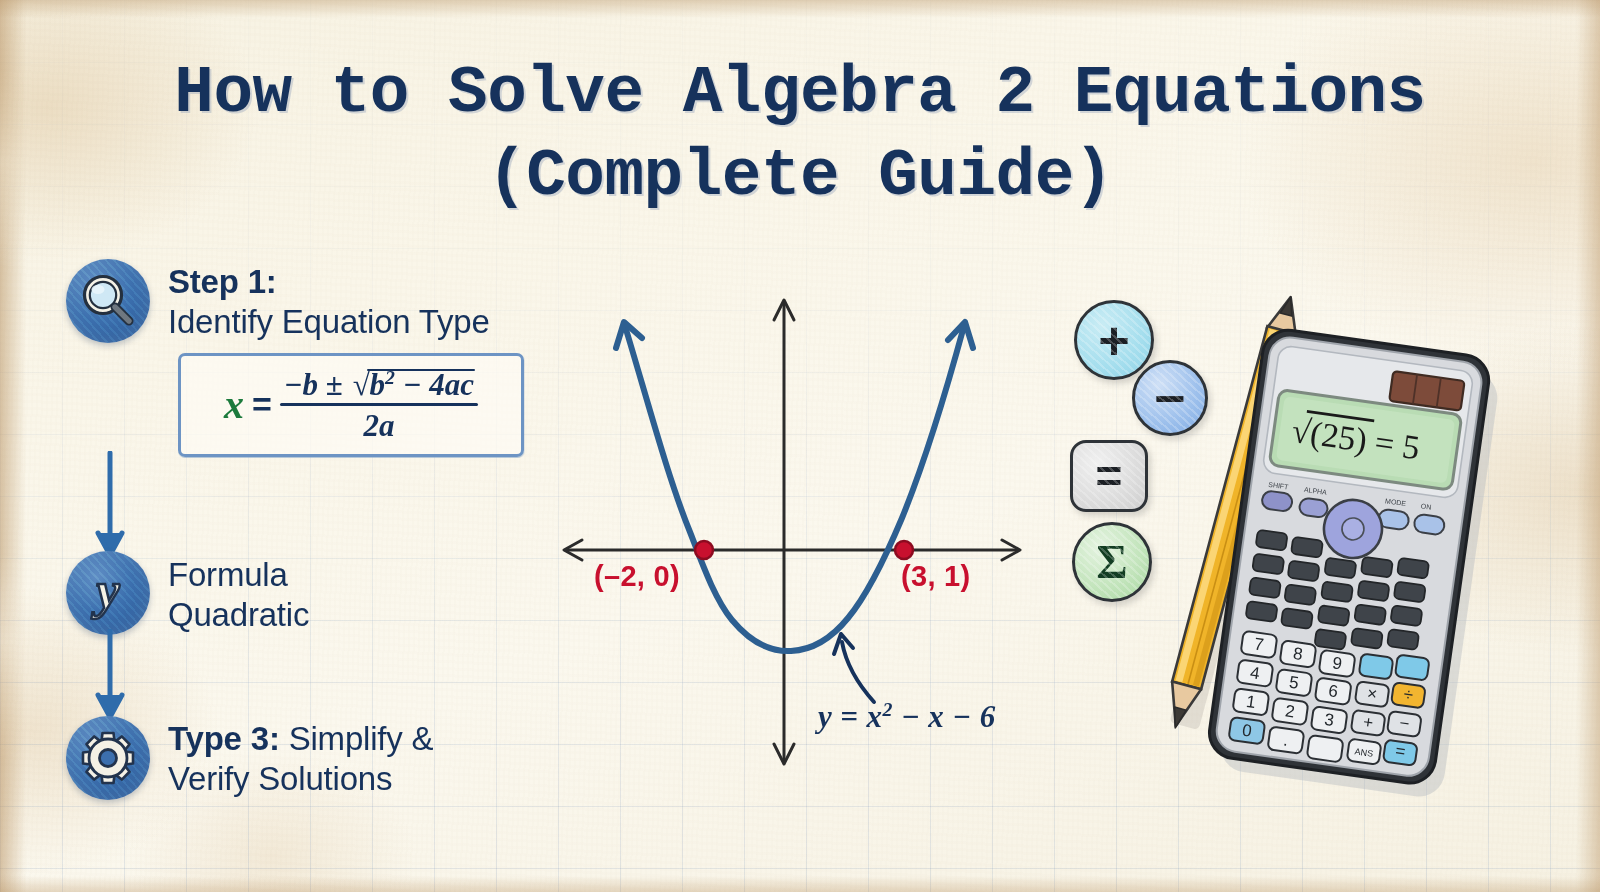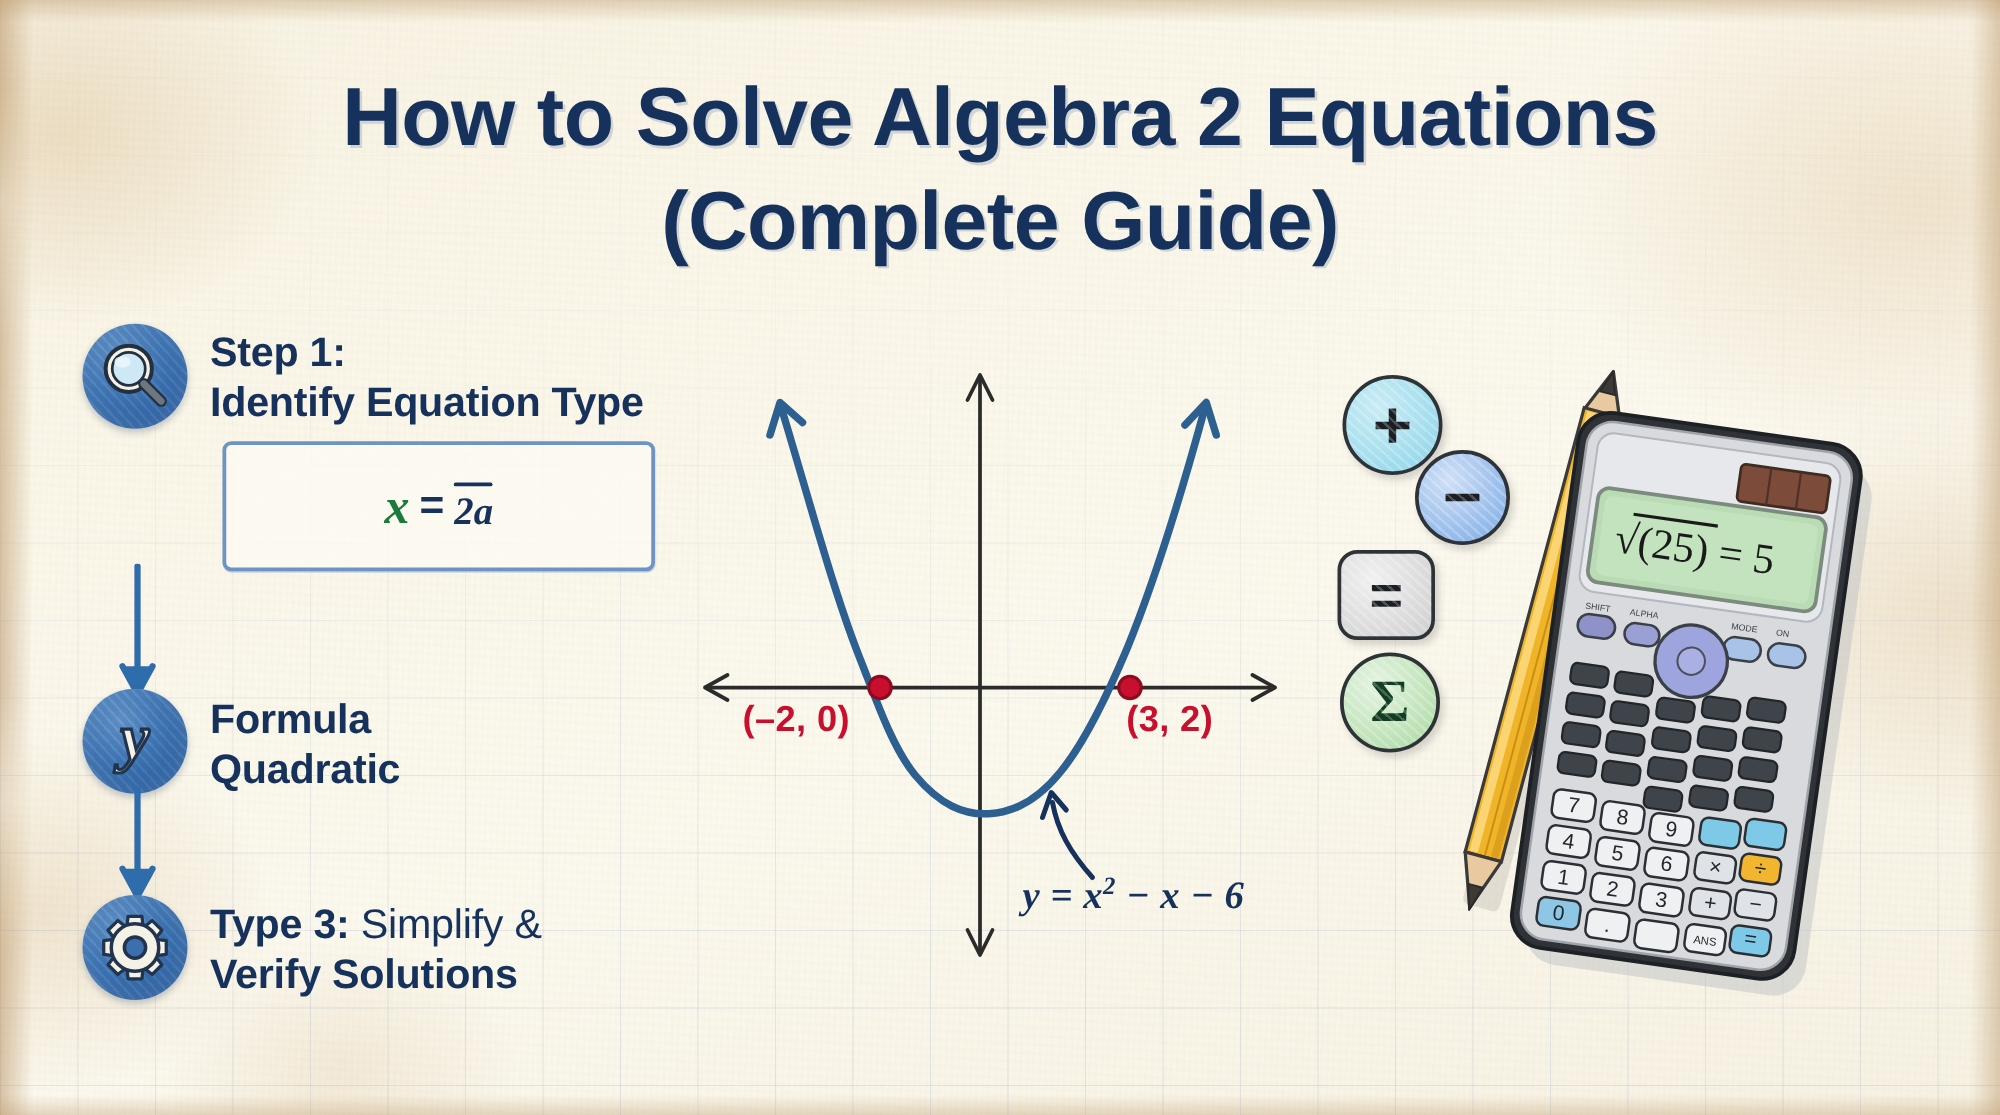--- a/index.html
+++ b/index.html
@@ -62,20 +62,21 @@
     pointer-events:none;
   }
   #title .line{
     display:block;
     font-weight:700;
     font-size:66px;
     line-height:1.26;
     letter-spacing:-0.5px;
     color:#16325c;
     text-shadow:2px 2px 0 rgba(120,140,175,0.30);
+    font-family:Liberation Mono, monospace;
   }
 
   
   #steps{position:absolute;left:66px;top:258px;width:530px;}
 
   .step-row{position:relative;display:flex;align-items:flex-end;gap:18px;}
   .badge{
     position:relative;flex:0 0 auto;
     width:84px;height:84px;border-radius:50%;
     display:flex;align-items:center;justify-content:center;
@@ -96,21 +97,21 @@
     position:relative;z-index:2;
     font-family:"Liberation Serif",serif;font-style:italic;
     font-size:52px;font-weight:700;color:#f6f3e6;
     -webkit-text-stroke:2.5px #22334d;
     line-height:1;transform:translateY(-2px);
   }
 
   .step-text{padding-top:4px;color:#16325c;}
   .step-label{font-size:33px;font-weight:700;line-height:1.22;letter-spacing:-0.2px;}
   .step-label .nm{font-weight:400;}
-  .step-sub{font-size:33px;font-weight:700;line-height:1.22;letter-spacing:-0.2px;}
+  .step-sub{font-size:33px;font-weight:400;line-height:1.22;letter-spacing:-0.2px;}
 
   .arrow-down{position:relative;height:100px;margin-left:34px;width:20px;}
   .arrow-down svg{position:absolute;left:-8px;top:-6px;}
 
   
   #formula-card{
     position:relative;margin:10px 0 0 112px;width:340px;height:98px;
     border:3px solid #6d94c4;border-radius:7px;
     background:rgba(253,251,244,0.72);
     box-shadow:0 1px 0 rgba(109,148,196,0.35), 1px 1px 0 rgba(109,148,196,0.18);
@@ -232,20 +233,21 @@
       <div class="step-text">
         <div class="step-label">Step 1:</div>
         <div class="step-sub">Identify Equation Type</div>
       </div>
     </div>
 
     <div id="formula-card">
       <span class="fx">x</span>
       <span class="feq">=</span>
       <span class="frac">
+        <span class="num"><span>−b ± </span><span class="radic"><span class="vin"></span>√<span>b</span><sup>2</sup><span> − 4ac</span></span></span>
         <span class="bar"></span>
         <span class="den">2a</span>
       </span>
     </div>
 
     <div class="arrow-down">
       <svg width="36" height="108" viewBox="0 0 36 108" aria-hidden="true">
         <path d="M18 2 L18 86" stroke="#2f6cab" stroke-width="5" stroke-linecap="round" fill="none"></path>
         <path d="M6 82 L18 104 L30 82" stroke="#2f6cab" stroke-width="5" stroke-linecap="round" stroke-linejoin="round" fill="#2f6cab"></path>
       </svg>
@@ -320,21 +322,21 @@
       <path d="M392 58 L409 40 L417 66" fill="none" stroke="#2d5f91" stroke-width="6" stroke-linecap="round" stroke-linejoin="round"></path>
 
       <circle cx="148" cy="268" r="9" fill="#c8102e" stroke="#8c0b20" stroke-width="2.5"></circle>
       <circle cx="348" cy="268" r="9" fill="#c8102e" stroke="#8c0b20" stroke-width="2.5"></circle>
 
       <path d="M318 420 C 300 400, 290 382, 286 360" fill="none" stroke="#16325c" stroke-width="4" stroke-linecap="round"></path>
       <path d="M278 372 L285 352 L297 366" fill="none" stroke="#16325c" stroke-width="4" stroke-linecap="round" stroke-linejoin="round"></path>
     </svg>
 
     <div class="root-label" id="root-label-left">(–2, 0)</div>
-    <div class="root-label" id="root-label-right">(3, 2)</div>
+    <div class="root-label" id="root-label-right">(3, 1)</div>
 
     <div id="curve-equation"><span>y = x</span><sup>2</sup><span> − x − 6</span></div>
   </div>
 
   <div id="symbols">
     <div class="sym" id="sym-plus">
       <span>+</span>
     </div>
     <div class="sym" id="sym-minus">
       <span>−</span>

